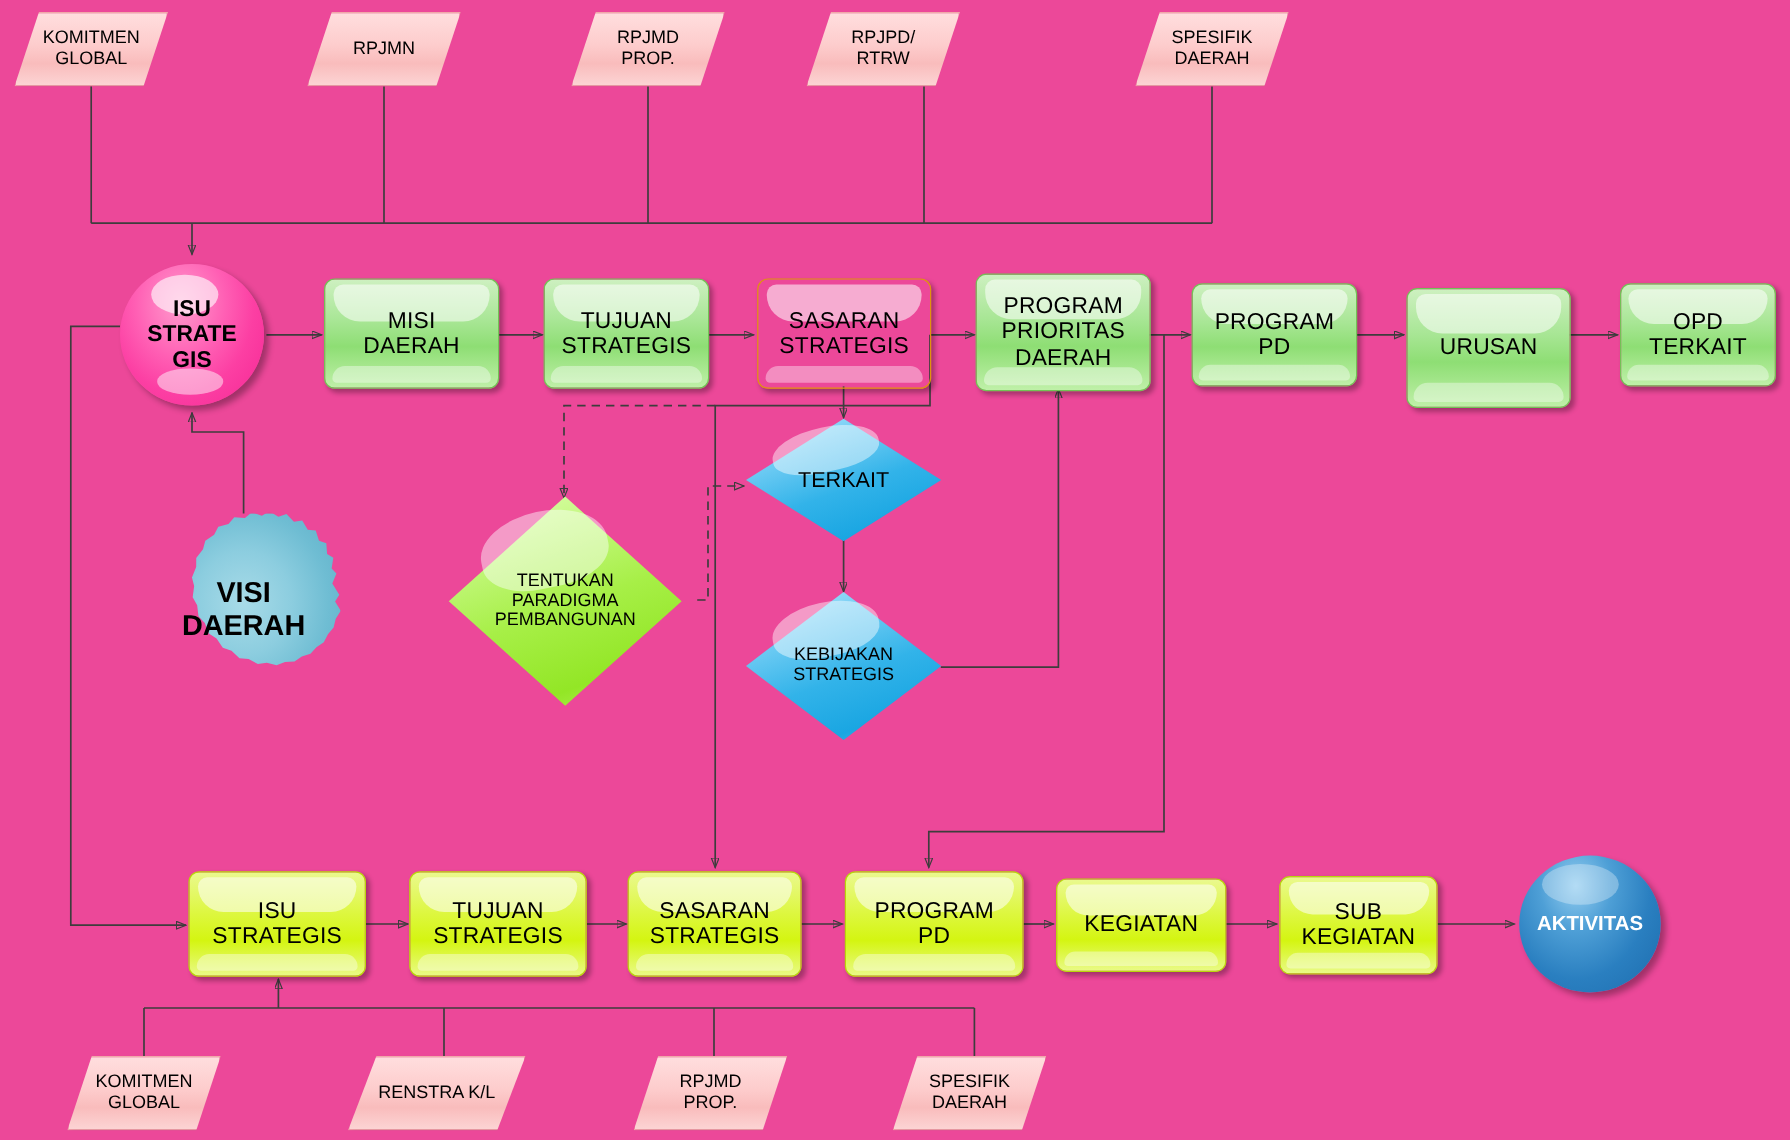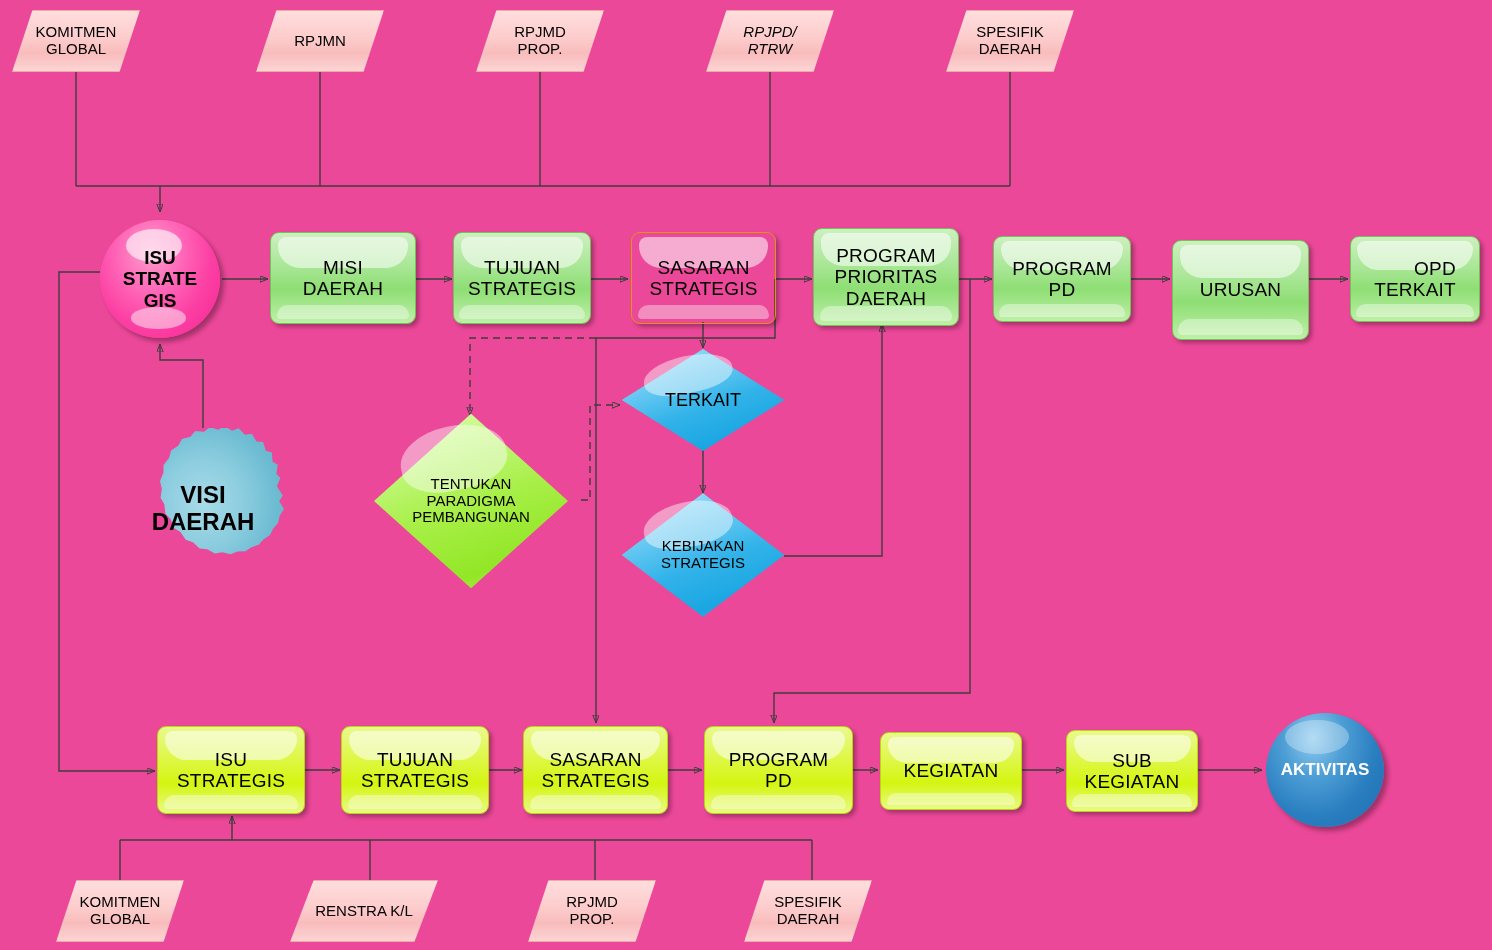--- a/index.html
+++ b/index.html
@@ -186,21 +186,21 @@
 
   <div class="node para" style="left:12px;top:10px;">
     <span class="lbl">KOMITMEN<br>GLOBAL</span>
   </div>
   <div class="node para" style="left:256px;top:10px;">
     <span class="lbl">RPJMN</span>
   </div>
   <div class="node para" style="left:476px;top:10px;">
     <span class="lbl">RPJMD<br>PROP.</span>
   </div>
-  <div class="node para" style="left:706px;top:10px;font-style:italic;">
+  <div class="node para" style="left:672px;top:10px;">
     <span class="lbl">RPJPD/<br>RTRW</span>
   </div>
   <div class="node para" style="left:946px;top:10px;">
     <span class="lbl">SPESIFIK<br>DAERAH</span>
   </div>
 
   <div class="node ellipse-pink" style="left:100px;top:220px;">
     <span class="hl-top"></span>
     <span class="hl-bot"></span>
     <span class="lbl">ISU<br>STRATE<br>GIS</span>
@@ -223,21 +223,21 @@
   </div>
 
   <div class="node rbox green" style="left:993px;top:236px;width:138px;height:86px;">
     <span class="lbl">PROGRAM<br>PD</span>
   </div>
 
   <div class="node rbox green" style="left:1172px;top:240px;width:137px;height:100px;">
     <span class="lbl">URUSAN</span>
   </div>
 
-  <div class="node rbox green" style="left:1350px;top:236px;width:130px;height:86px;text-align:right;">
+  <div class="node rbox green" style="left:1350px;top:236px;width:130px;height:86px;">
     <span class="lbl">OPD<br>TERKAIT</span>
   </div>
 
   <div class="node star" style="left:122px;top:428px;">
     <span class="shape"></span>
     <span class="lbl">VISI<br>DAERAH</span>
   </div>
 
   <div class="node dia dia-green" style="left:372px;top:412px;width:198px;height:178px;font-size:15px;">
     <span class="shape"></span>

